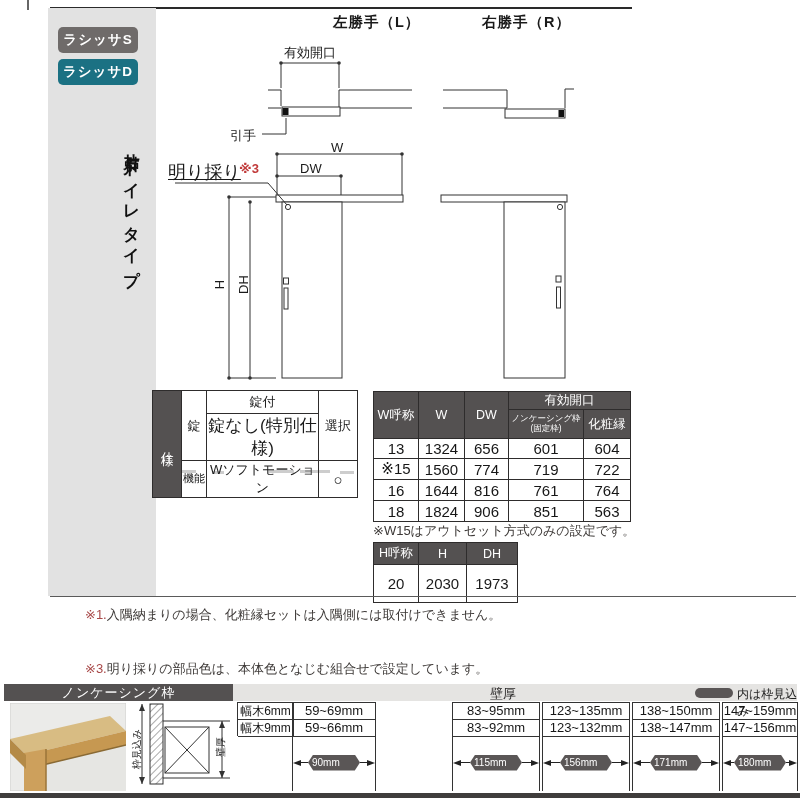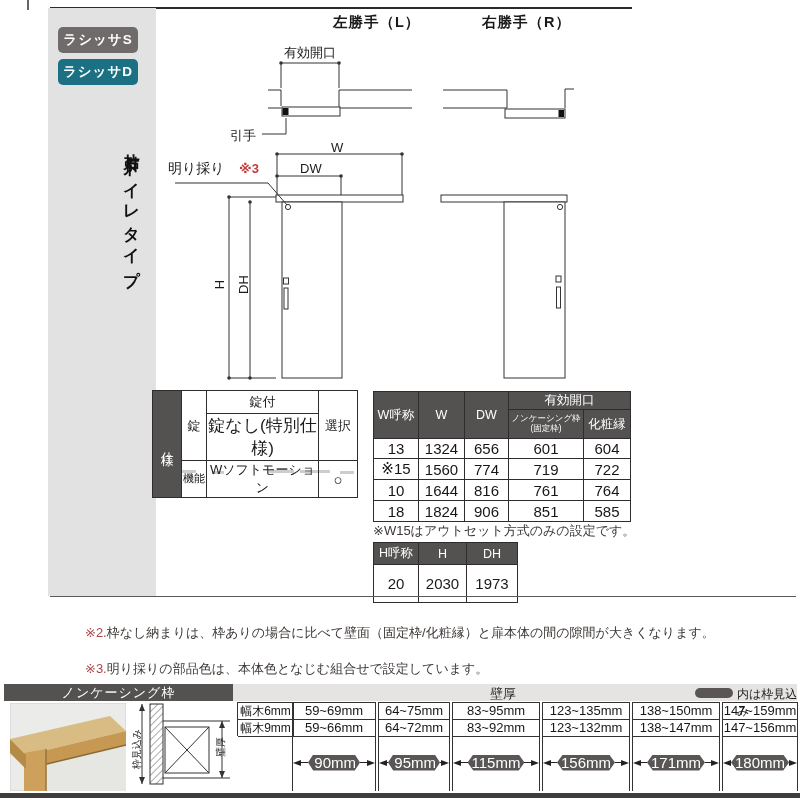--- a/index.html
+++ b/index.html
@@ -64,21 +64,21 @@
   .g6{left:485px;width:74px;}
   .vcell{height:16px;line-height:16px;border-bottom:1px solid #333;font-size:13px;text-align:center;color:#161616;}
   .vcell.first{border-top:1px solid #333;}
   .vcell.rlabel{font-size:12px;}
   .arrow-row{position:absolute;left:0;right:0;top:52px;height:17px;display:flex;align-items:center;}
   .ah{width:0;height:0;flex:none;}
   .ah-l{border-top:3.5px solid transparent;border-bottom:3.5px solid transparent;border-right:8px solid #222;}
   .ah-r{border-top:3.5px solid transparent;border-bottom:3.5px solid transparent;border-left:8px solid #222;}
   .aline{flex:1;height:1px;background:#222;}
   .pill{flex:none;min-width:44px;height:16px;line-height:16px;padding:0 4px;background:#5a5656;color:#fff;
-        font-size:15px;text-align:right;
+        font-size:10px;text-align:left;
         clip-path:polygon(10% 0,90% 0,100% 50%,90% 100%,10% 100%,0 50%);}
 </style>
 </head>
 <body>
 
 <div class="page">
 
   <div class="corner-mark"></div>
   <div class="topline"></div>
 
@@ -148,21 +148,21 @@
         <circle cx="229" cy="378" r="1.8"></circle>
       <circle cx="250" cy="202" r="1.8"></circle>
         <circle cx="250" cy="378" r="1.8"></circle>
     </g>
   </svg>
 
   <div class="lbl" style="left:284px;top:44px;">有効開口</div>
   <div class="lbl" style="left:230px;top:127px;">引手</div>
   <div class="lbl" style="left:331px;top:140px;">W</div>
   <div class="lbl" style="left:300px;top:161px;">DW</div>
-  <div class="lbl" style="left:168px;top:160px;font-size:14px;">明り採り</div>
+  <div class="lbl" style="left:168px;top:160px;font-size:18px;text-decoration:underline;">明り採り</div>
   <div class="lbl red" style="left:239px;top:161px;">※3</div>
   <div class="rot" style="left:204px;top:277px;width:30px;">H</div>
   <div class="rot" style="left:228px;top:277px;width:30px;">DH</div>
 
   <div>
     <div class="smudge" style="left:158px;top:470px;width:38px;"></div>
     <div class="smudge" style="left:212px;top:471px;width:12px;"></div>
     <div class="smudge" style="left:268px;top:470px;width:26px;"></div>
     <div class="smudge" style="left:300px;top:470px;width:30px;"></div>
     <div class="smudge" style="left:340px;top:471px;width:14px;"></div>
@@ -223,32 +223,32 @@
           <td>604</td>
     </tr>
     <tr style="height:21px;">
       <td>※15</td>
           <td>1560</td>
           <td>774</td>
           <td>719</td>
           <td>722</td>
     </tr>
     <tr style="height:21px;">
-      <td>10</td>
+      <td>16</td>
           <td>1644</td>
           <td>816</td>
           <td>761</td>
           <td>764</td>
     </tr>
     <tr style="height:21px;">
       <td>18</td>
           <td>1824</td>
           <td>906</td>
           <td>851</td>
-          <td>585</td>
+          <td>563</td>
     </tr>
   </tbody>
     </table>
 
   <div class="note-line" style="left:373px;top:522px;">※W15はアウトセット方式のみの設定です。</div>
 
   <table class="htab">
     <colgroup>
         <col style="width:45px">
         <col style="width:48px">
@@ -263,22 +263,22 @@
     <tr style="height:38px;">
       <td>20</td>
           <td>2030</td>
           <td>1973</td>
     </tr>
   </tbody>
     </table>
 
   <div class="divider"></div>
 
-  <div class="note-line" style="left:85px;top:624px;">
-    <span class="note-ref">※2.</span><span>枠なし納まりは、枠ありの場合に比べて壁面（固定枠/化粧縁）と扉本体の間の隙間が大きくなります。</span>
+  <div class="note-line" style="left:85px;top:606px;">
+    <span class="note-ref">※1.</span><span>入隅納まりの場合、化粧縁セットは入隅側には取付けできません。</span>
   </div>
   <div class="note-line" style="left:85px;top:660px;">
     <span class="note-ref">※3.</span><span>明り採りの部品色は、本体色となじむ組合せで設定しています。</span>
   </div>
 
   <div class="bar-dark">ノンケーシング枠</div>
   <div class="bar-light"></div>
   <div class="bar-wall-label">壁厚</div>
   <div class="legend-pill"></div>
   <div class="legend-text">内は枠見込み</div>
@@ -329,31 +329,20 @@
       <div class="vcell first">59~69mm</div>
       <div class="vcell">59~66mm</div>
       <div class="arrow-row">
           <span class="ah ah-l"></span>
           <span class="aline"></span>
           <span class="pill">90mm</span>
           <span class="aline"></span>
           <span class="ah ah-r"></span>
         </div>
     </div>
-    <div class="wgroup g2">
-      <div class="vcell first">64~75mm</div>
-      <div class="vcell">64~72mm</div>
-      <div class="arrow-row">
-          <span class="ah ah-l"></span>
-          <span class="aline"></span>
-          <span class="pill">95mm</span>
-          <span class="aline"></span>
-          <span class="ah ah-r"></span>
-        </div>
-    </div>
     <div class="wgroup g3">
       <div class="vcell first">83~95mm</div>
       <div class="vcell">83~92mm</div>
       <div class="arrow-row">
           <span class="ah ah-l"></span>
           <span class="aline"></span>
           <span class="pill">115mm</span>
           <span class="aline"></span>
           <span class="ah ah-r"></span>
         </div>

